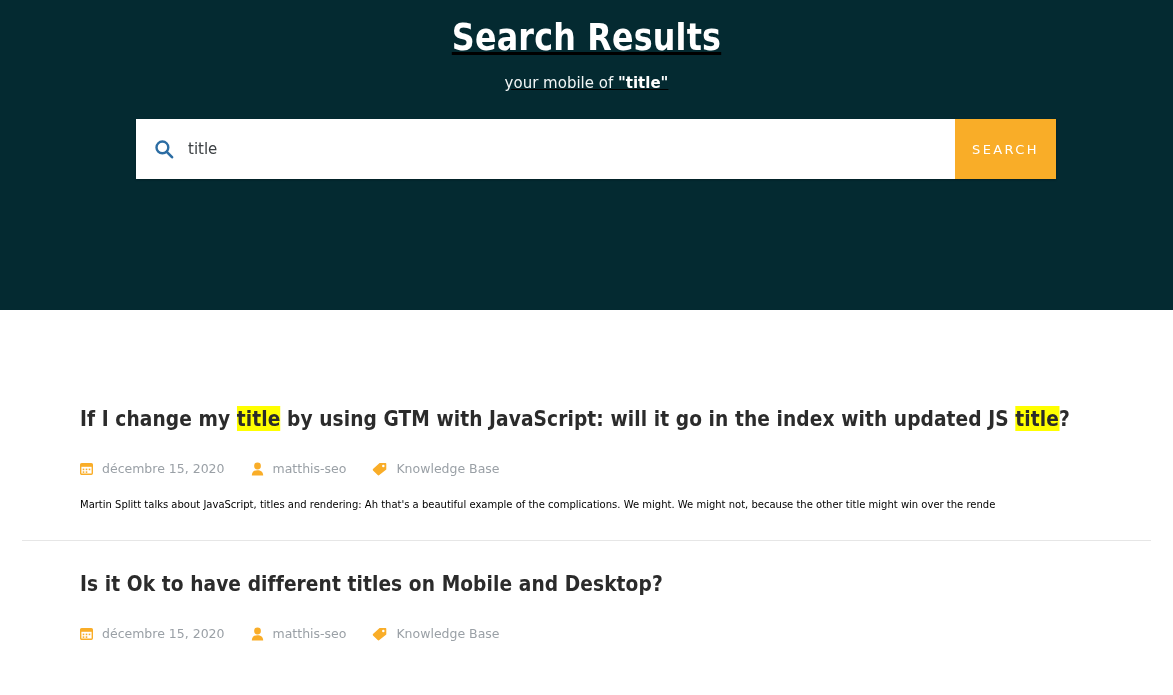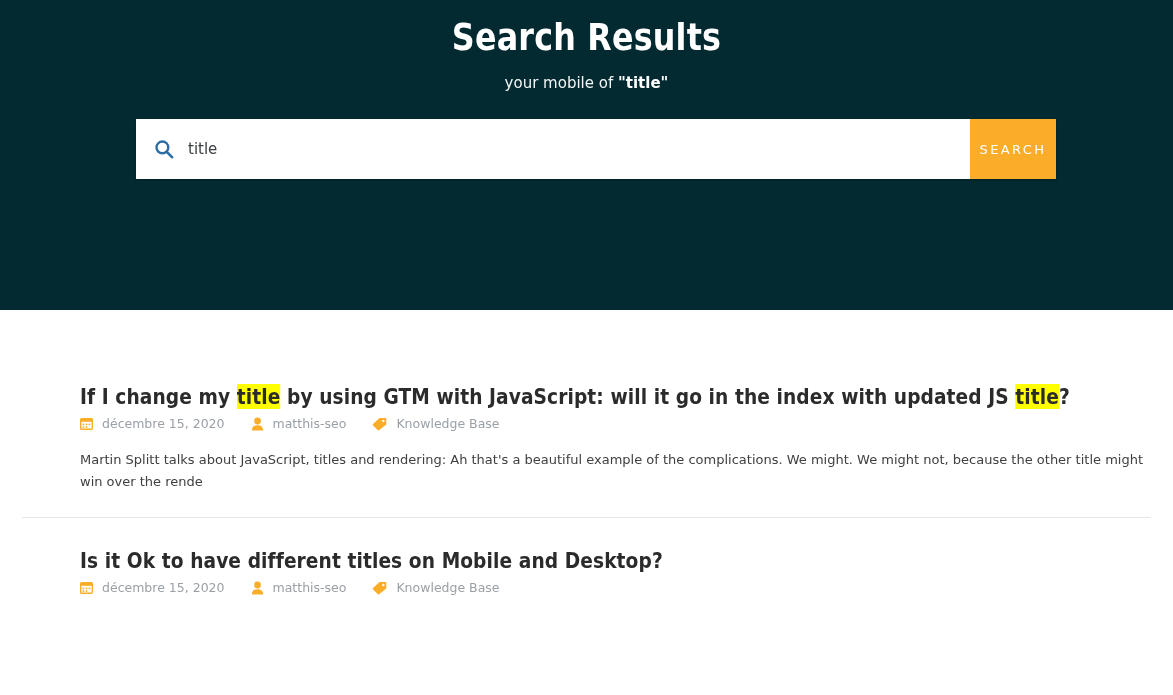--- a/index.html
+++ b/index.html
@@ -14,20 +14,21 @@
     overflow: hidden;
   }
 
   
   .hero {
     background: #042a31;
     height: 310px;
     box-sizing: border-box;
     padding-top: 14px;
     position: relative;
+    text-decoration: underline;
   }
   .hero-title {
     text-align: center;
     color: #ffffff;
     font-family: "DejaVu Sans Condensed", "Liberation Sans Narrow", "Liberation Sans", sans-serif;
     font-weight: bold;
     font-size: 38px;
     line-height: 46px;
     letter-spacing: 0.2px;
     margin: 0;
@@ -78,42 +79,42 @@
     font-family: "DejaVu Sans", sans-serif;
     font-size: 15px;
     color: #3c4043;
     background: transparent;
     padding: 0;
     min-width: 0;
   }
   .search-input::placeholder { color: #9aa0a6; }
   .search-button {
     flex: 0 0 auto;
-    width: 86px;
+    width: 101px;
     border: 0;
     background: #f9ad28;
     color: #ffffff;
     font-family: "DejaVu Sans", sans-serif;
     font-size: 13px;
     letter-spacing: 2.4px;
     font-weight: normal;
     cursor: pointer;
     text-align: center;
   }
 
   
   .results {
     padding: 0;
   }
   .result {
     position: relative;
     padding: 0 22px 0 80px;
     margin: 0;
   }
-  .result.first { padding-top: 72px; }
+  .result.first { padding-top: 94px; }
   .result.second { padding-top: 28px; }
   .result-sep {
     border: 0;
     border-top: 1px solid #e6e6e6;
     margin: 0 22px 0 22px;
   }
   .result-title {
     margin: 0;
     font-family: "DejaVu Sans Condensed", "Liberation Sans Narrow", "Liberation Sans", sans-serif;
     font-weight: bold;
@@ -123,39 +124,39 @@
     letter-spacing: 0.1px;
     transform: scaleX(0.94);
     transform-origin: left center;
   }
   .result-title mark {
     background: #ffff00;
     color: #2b2b2b;
     padding: 0;
   }
   .meta {
-    margin-top: 4px;
+    margin-top: 27px;
     display: flex;
     align-items: center;
     font-size: 12.5px;
     color: #9aa0a6;
     font-family: "DejaVu Sans", sans-serif;
   }
   .meta-item {
     display: flex;
     align-items: center;
     margin-right: 26px;
     white-space: nowrap;
   }
   .meta-item svg { margin-right: 9px; flex: 0 0 auto; }
   .excerpt {
     margin-top: 18px;
-    font-size: 13px;
+    font-size: 10px;
     line-height: 22px;
-    color: #404040;
+    color: #000000;
     font-family: "DejaVu Sans", sans-serif;
     max-width: 1075px;
   }
   .result.first .excerpt { margin-bottom: 24px; }
 </style>
 </head>
 <body>
 
 <div class="hero">
 

